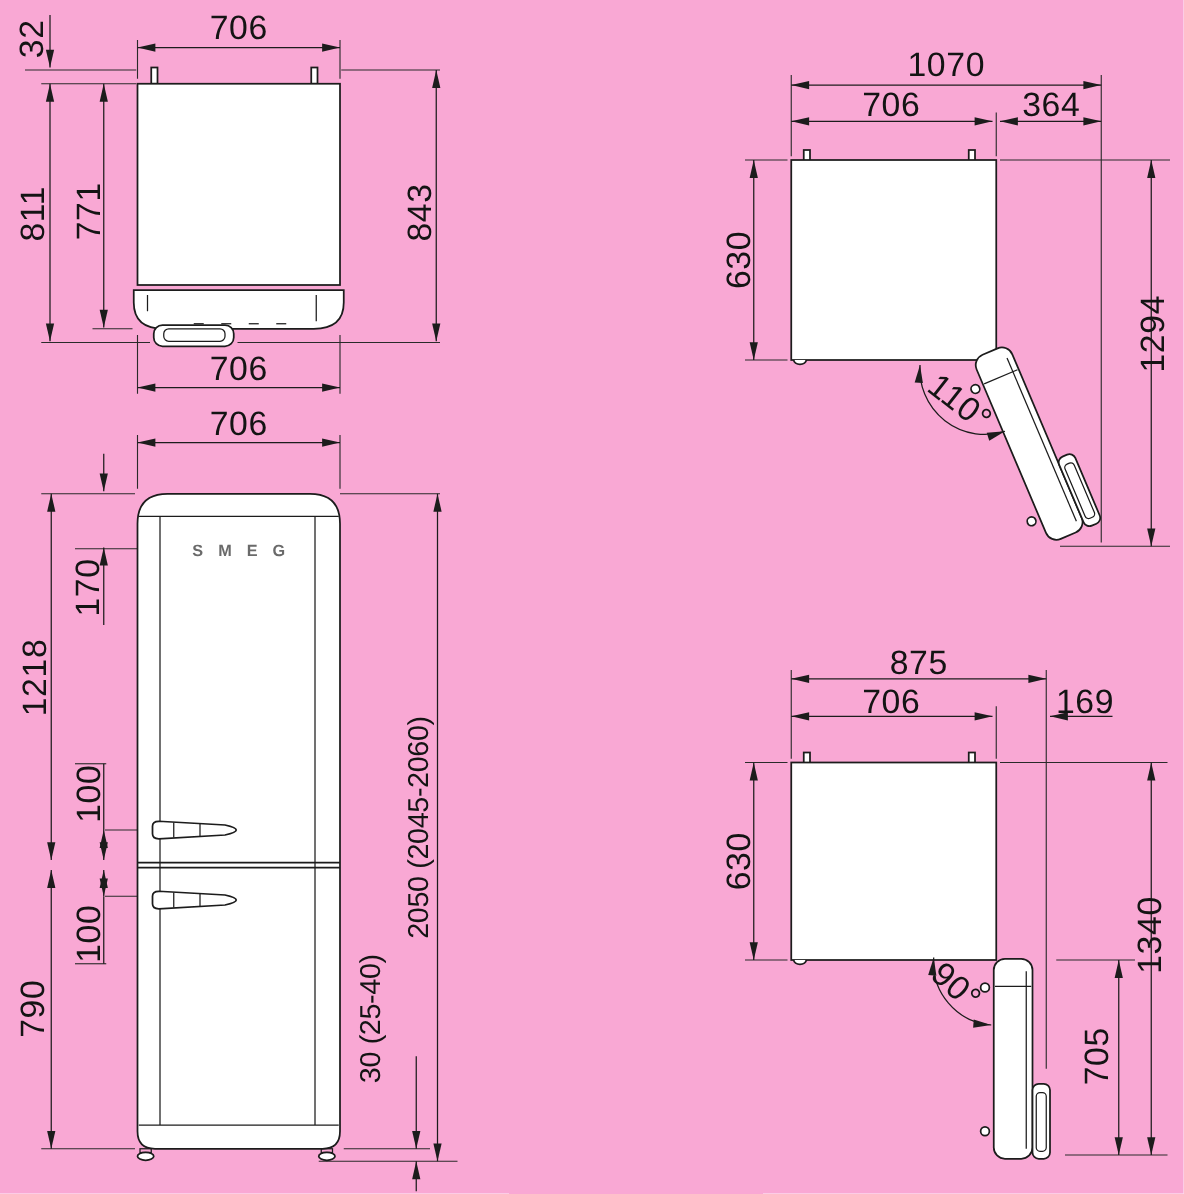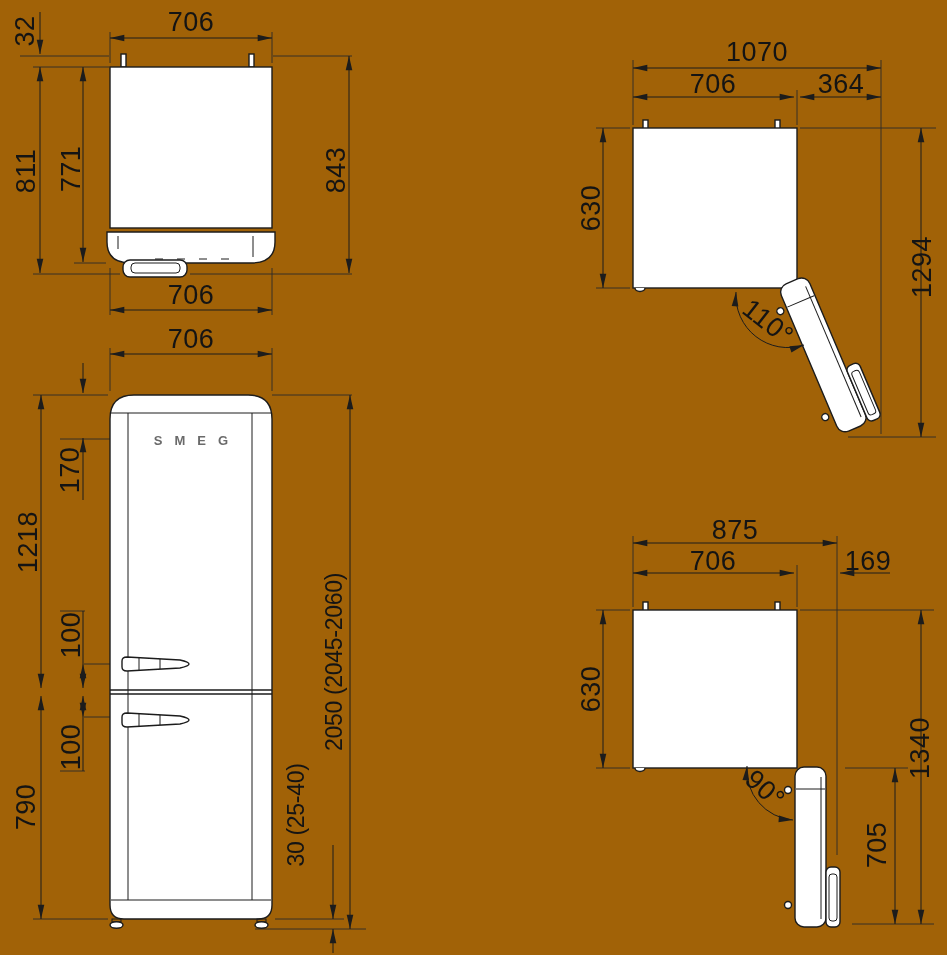--- a/index.html
+++ b/index.html
@@ -1,16 +1,16 @@
 <!DOCTYPE html>
 <html><head>
 <meta charset="utf-8">
 <style>
   html,body{margin:0;padding:0;background:#fff;}
-  .canvas{position:relative;width:947px;height:955px;background:#a16207;overflow:hidden;}
+  .canvas{position:relative;width:947px;height:955px;background:#f9a8d4;overflow:hidden;}
   svg{display:block;}
   svg text{font-family:"Liberation Sans","DejaVu Sans",sans-serif;fill:#141414;}
   .lbl{font-size:27px;letter-spacing:0.5px;}
   .lbl-long{font-size:23px;letter-spacing:-0.3px;}
   .lbl-logo{font-size:13px;font-weight:bold;letter-spacing:12px;fill:#6a6a6a;}
   .shape{fill:#fff;stroke:#1c1c1c;stroke-width:1.4;}
   .thin{fill:none;stroke:#1c1c1c;stroke-width:1;}
   .dim{stroke:#1c1c1c;stroke-width:1;fill:none;}
   .ext{stroke:#2a2a2a;stroke-width:0.9;fill:none;}
   marker path{fill:#1c1c1c;stroke:none;}

